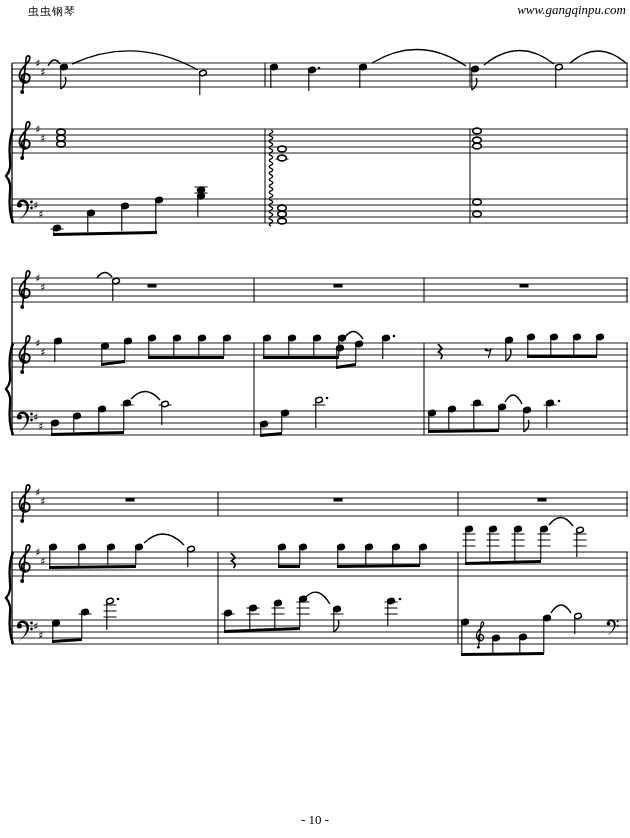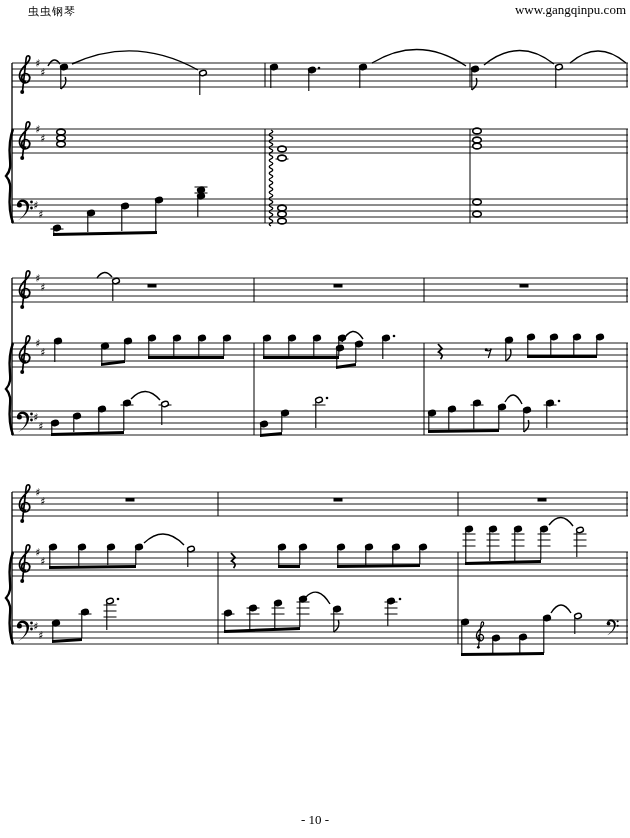--- a/index.html
+++ b/index.html
@@ -1,21 +1,21 @@
 <!DOCTYPE html>
 <html><head>
 <meta charset="utf-8">
 <style>
   html,body{margin:0;padding:0;background:#fff;}
   .page{position:relative;width:630px;height:838px;background:#fff;overflow:hidden;
         font-family:"Liberation Serif", serif;color:#000;}
   .site-name{position:absolute;left:28px;top:4px;font-size:11px;
              font-family:"DejaVu Sans", sans-serif;letter-spacing:1px;}
   .site-url{position:absolute;right:4px;top:2px;font-size:13px;
-            font-family:"Liberation Serif", serif;}
+            font-family:"Liberation Serif", serif;font-style:italic;}
   .page-number{position:absolute;left:0;right:0;top:812px;text-align:center;font-size:13px;
                font-family:"Liberation Serif", serif;}
   svg.score{position:absolute;left:0;top:0;}
 </style>
 </head>
 <body>
 
 <div class="page">
   <div class="site-name">虫虫钢琴</div>
   <div class="site-url">www.gangqinpu.com</div>

